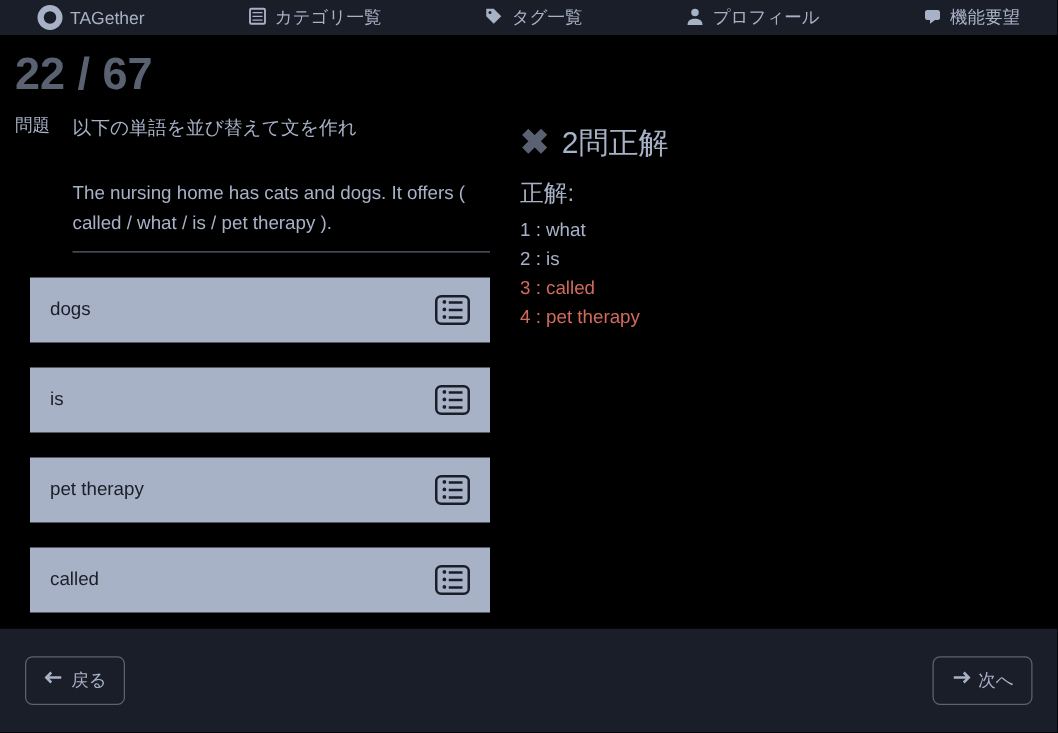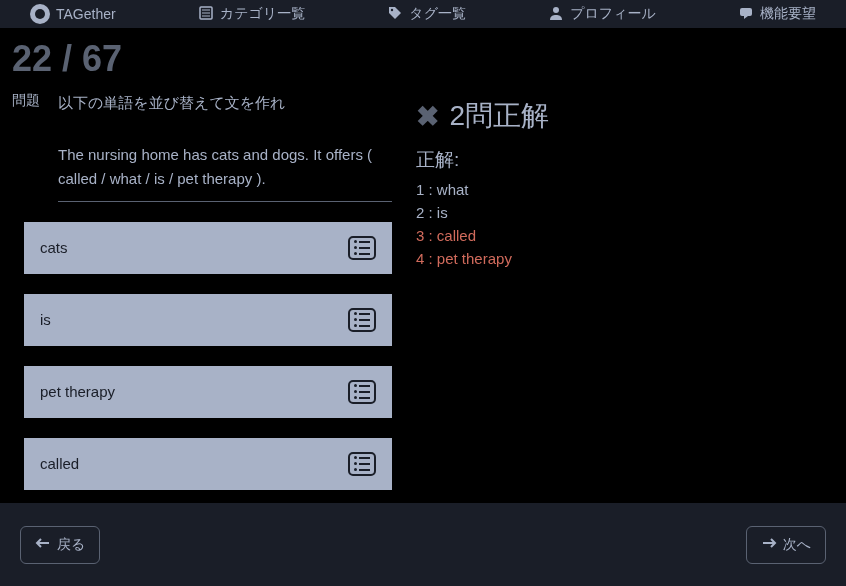--- a/index.html
+++ b/index.html
@@ -135,21 +135,21 @@
       gap: 10px;
       margin-bottom: 12px;
       margin-top: 5px;
     }
     .x-icon {
       font-size: 28px;
       font-weight: bold;
       color: #5a6272;
     }
     .result-title {
-      font-size: 28px;
+      font-size: 24px;
       color: #a8b2c7;
     }
     .correct-label {
       font-size: 19px;
       margin-bottom: 8px;
     }
     .correct-item {
       font-size: 15px;
       margin-bottom: 6px;
     }
@@ -245,21 +245,21 @@
       <div class="question-row">
         <div class="question-label">問題</div>
         <div>
           <div class="question-text">以下の単語を並び替えて文を作れ</div>
           <div class="question-sentence">The nursing home has cats and dogs. It offers ( called / what / is / pet therapy ).</div>
         </div>
       </div>
 
       <div class="answer-list">
         <div class="answer-item">
-          <span>cats</span>
+          <span>dogs</span>
           <span class="drag-icon">
             <span class="drag-line">
                 <span class="drag-dot"></span>
                 <span class="drag-bar"></span>
               </span>
             <span class="drag-line">
                 <span class="drag-dot"></span>
                 <span class="drag-bar"></span>
               </span>
             <span class="drag-line">

